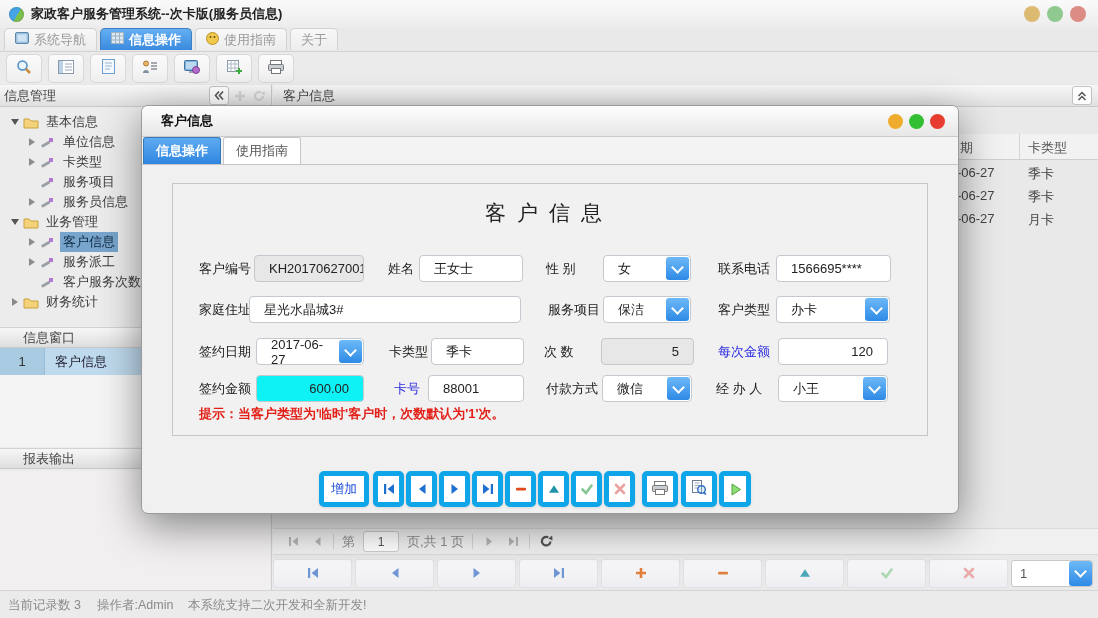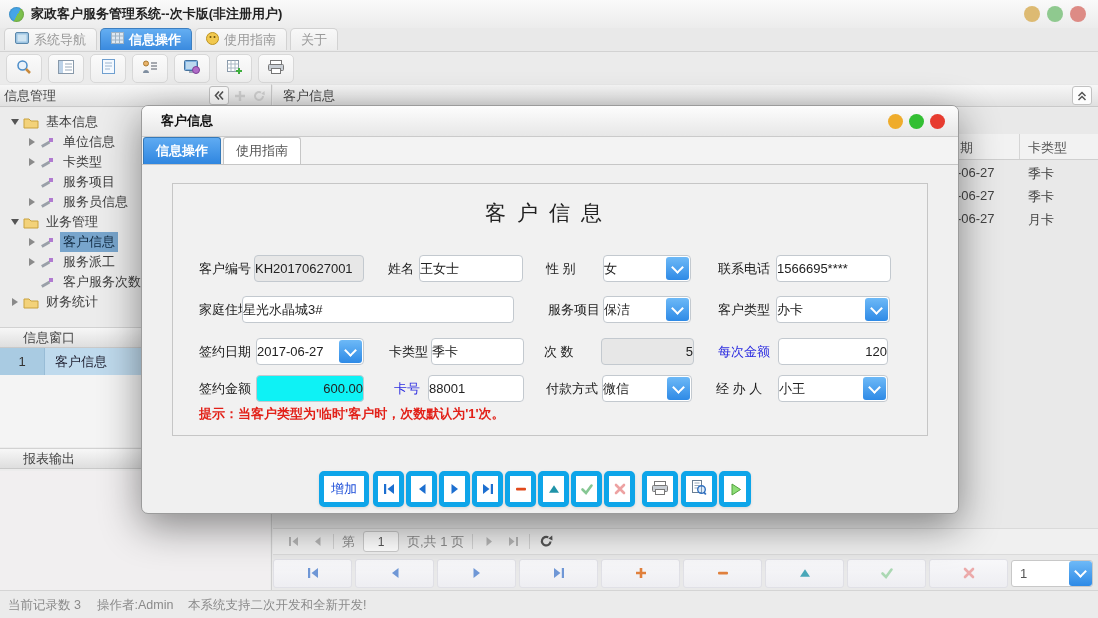--- a/index.html
+++ b/index.html
@@ -102,41 +102,41 @@
   .dtabs{height:27px;display:flex;align-items:flex-end;border-bottom:1px solid #c6c6c6;background:#f3f3f3;padding-left:1px;}
   .dtab{height:26px;padding:0 12px;display:flex;align-items:center;border:1px solid #c6c6c6;border-bottom:none;
     background:#fff;color:#555;border-radius:3px 3px 0 0;margin-right:2px;}
   .dtab.active{background:linear-gradient(#5fabf2,#2f86e0);color:#fff;font-weight:bold;border-color:#3579b8;}
   .fpanel{position:absolute;left:30px;top:77px;width:754px;height:251px;border:1px solid #c6c6c6;background:#f1f1f1;}
   .dheading{position:absolute;left:30px;width:754px;top:93px;text-align:center;font-size:21px;
     letter-spacing:11px;color:#222;}
   .lb{position:absolute;height:27px;line-height:27px;white-space:nowrap;color:#1b1b1b;}
   .lb.blue{color:#2b2be0;}
   .in{position:absolute;height:27px;box-sizing:border-box;border:1px solid #c3c9cf;border-radius:4px;
-    background:#fff;padding:0 0;display:flex;align-items:center;color:#222;overflow:hidden;}
+    background:#fff;padding:0 14px;display:flex;align-items:center;color:#222;overflow:hidden;}
   .in.ro{background:#e7e7e7;}
   .in.num{justify-content:flex-end;}
   .in.cyan{background:#0ef2f5;}
   .in.combo{padding-right:27px;}
   .cbtn{position:absolute;right:1px;top:1px;width:23px;height:23px;border-radius:3px;
     background:linear-gradient(#6db9f7,#2e8ae6);display:flex;align-items:center;justify-content:center;}
   .chev{width:7px;height:7px;border-right:2px solid #fff;border-bottom:2px solid #fff;
     transform:rotate(45deg);margin-top:-3px;}
   .hint{position:absolute;left:57px;top:299px;color:#e22018;font-weight:bold;}
   .dbtn{position:absolute;top:365px;height:36px;background:#fff;border:5px solid #0ea5e9;border-radius:5px;
     box-shadow:0 1px 3px rgba(0,0,0,.10);display:flex;align-items:center;justify-content:center;color:#1d4ed8;box-sizing:border-box;}
 </style>
 </head>
 <body>
 
 <div class="app">
 
   <div class="titlebar">
     <span class="logo"></span>
-    <span class="wtitle">家政客户服务管理系统--次卡版(非注册用户)</span>
+    <span class="wtitle">家政客户服务管理系统--次卡版(服务员信息)</span>
     <span class="lights">
       <span class="light l-y"></span>
       <span class="light l-g"></span>
       <span class="light l-r"></span>
     </span>
   </div>
 
   <div class="tabstrip">
     <div class="mtab">
       <span><svg width="14" height="12">
@@ -519,21 +519,21 @@
     <div class="in combo" style="left:461px;top:149px;width:88px">
       <span>女</span>
       <span class="cbtn">
           <span class="chev"></span>
         </span>
     </div>
     <span class="lb" style="left:576px;top:149px">联系电话</span>
     <div class="in" style="left:634px;top:149px;width:115px">1566695****</div>
 
     <span class="lb" style="left:57px;top:190px">家庭住址</span>
-    <div class="in" style="left:100px;top:190px;width:272px">星光水晶城3#</div>
+    <div class="in" style="left:107px;top:190px;width:272px">星光水晶城3#</div>
     <span class="lb" style="left:406px;top:190px">服务项目</span>
     <div class="in combo" style="left:461px;top:190px;width:88px">
       <span>保洁</span>
       <span class="cbtn">
           <span class="chev"></span>
         </span>
     </div>
     <span class="lb" style="left:576px;top:190px">客户类型</span>
     <div class="in combo" style="left:634px;top:190px;width:114px">
       <span>办卡</span>

